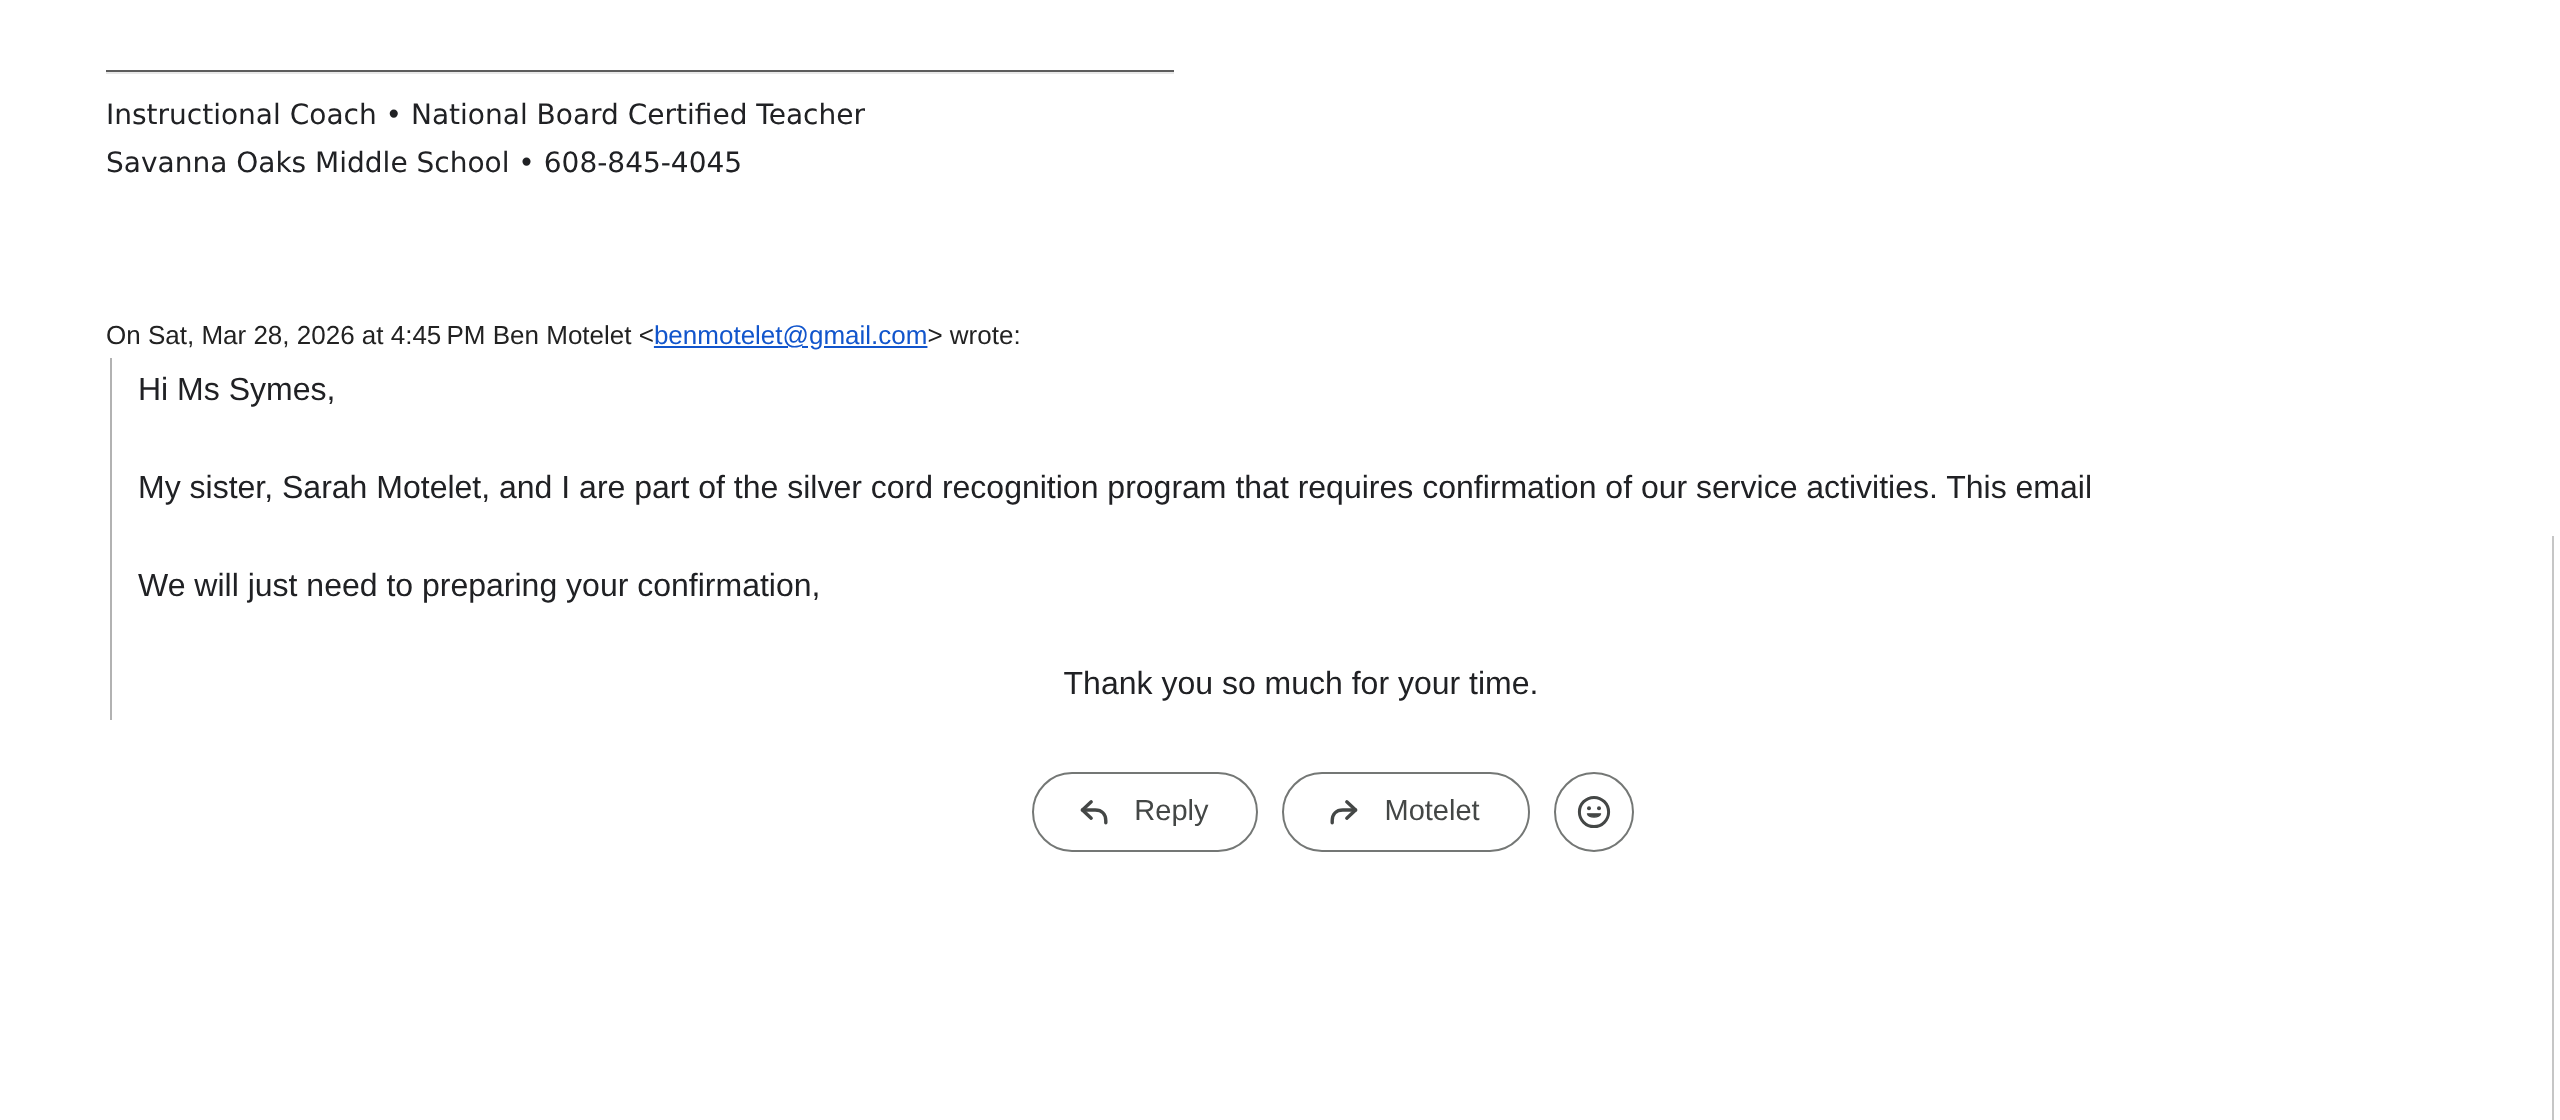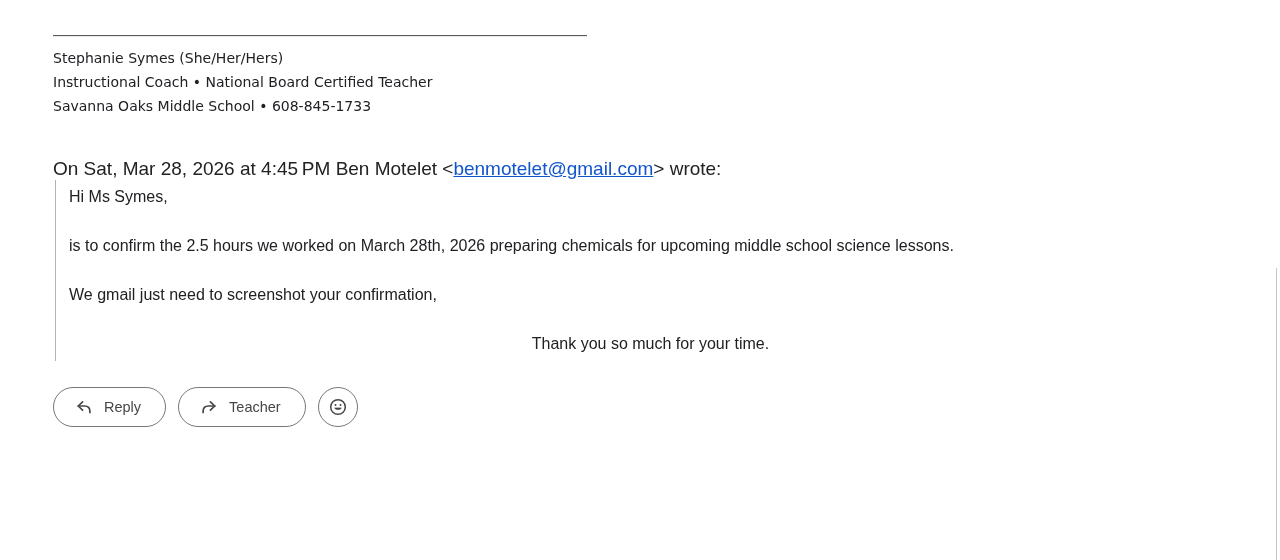--- a/index.html
+++ b/index.html
@@ -26,22 +26,22 @@
     background: transparent;
   }
   .signature {
     margin-top: 9px;
     font-family: "DejaVu Sans", sans-serif;
     font-size: 14px;
     line-height: 24px;
     color: var(--text-primary, #202124);
   }
   .quote-header {
-    margin-top: 42px;
-    font-size: 19px;
+    margin-top: 65px;
+    font-size: 13px;
     line-height: 17px;
     color: #222222;
   }
   .email-link {
     color: var(--link-blue, #1155cc);
     text-decoration: underline;
     cursor: pointer;
   }
   blockquote.quoted-email {
     margin: 3px 0 0 2px;
@@ -51,20 +51,21 @@
     color: var(--text-primary, #202124);
   }
   .para { margin-bottom: 21px; }
   .para:last-child { margin-bottom: 0; text-align: center; }
   .qline { line-height: 28px; min-height: 28px; }
   .actions {
     margin-top: 26px;
     display: flex;
     align-items: center;
     gap: 12px;
+    justify-content: center;
   }
   .pill-btn {
     display: inline-flex;
     align-items: center;
     gap: 10px;
     height: 40px;
     padding: 0 24px 0 20px;
     border: 1px solid var(--button-border, #747775);
     border-radius: 20px;
     background: #ffffff;
@@ -98,38 +99,37 @@
   }
 </style>
 </head>
 <body style="--text-primary: #202124; --link-blue: #1155cc; --quote-border: #b2b2b2; --divider: #5c5c5c; --button-border: #747775; --button-text: #444746; --panel-edge: #c6c6c6;">
 
 <div class="content">
 
   <hr class="sig-divider">
 
   <div class="signature">
-    <div>Stephanie Symes (She/Her/Hers)</div>
     <div>Instructional Coach • National Board Certified Teacher</div>
-    <div>Savanna Oaks Middle School • 608-845-1733</div>
+    <div>Savanna Oaks Middle School • 608-845-4045</div>
   </div>
 
   <div class="quote-header"><span>On Sat, Mar 28, 2026 at 4:45 PM Ben Motelet &lt;</span><a class="email-link">benmotelet@gmail.com</a><span>&gt; wrote:</span></div>
 
   <blockquote class="quoted-email">
       <div class="para">
         <div class="qline">Hi Ms Symes,</div>
       </div>
       <div class="para">
-        <div class="qline">is to confirm the 2.5 hours we worked on March 28th, 2026 preparing chemicals for upcoming middle school science lessons.</div>
+        <div class="qline">My sister, Sarah Motelet, and I are part of the silver cord recognition program that requires confirmation of our service activities. This email</div>
       </div>
       <div class="para">
       </div>
       <div class="para">
-        <div class="qline">We gmail just need to screenshot your confirmation,</div>
+        <div class="qline">We will just need to preparing your confirmation,</div>
       </div>
       <div class="para">
         <div class="qline">Thank you so much for your time.</div>
       </div>
     </blockquote>
 
   <div class="actions">
 
     <button class="pill-btn">
       <span class="btn-icon">
@@ -141,21 +141,21 @@
       <span>Reply</span>
     </button>
 
     <button class="pill-btn">
       <span class="btn-icon">
         <svg viewBox="0 0 20 20" fill="none" stroke="#444746" stroke-width="1.7" stroke-linecap="round" stroke-linejoin="round">
           <polyline points="11.4,4.9 15.8,9 11.4,13.1"></polyline>
           <path d="M15.8 9 H9.4 C6.1 9 4.1 11 4.1 14.4 V15.4"></path>
         </svg>
       </span>
-      <span>Teacher</span>
+      <span>Motelet</span>
     </button>
 
     <button class="emoji-btn">
       <span class="btn-icon">
         <svg viewBox="0 0 20 20" fill="none">
           <circle cx="10" cy="10" r="7.3" stroke="#444746" stroke-width="1.5"></circle>
           <circle cx="7.5" cy="8.1" r="1" fill="#444746"></circle>
           <circle cx="12.5" cy="8.1" r="1" fill="#444746"></circle>
           <path d="M6.7 10.9 C7.4 13.1 12.6 13.1 13.3 10.9 Z" fill="#444746" stroke="#444746" stroke-width="0.6" stroke-linejoin="round"></path>
         </svg>

